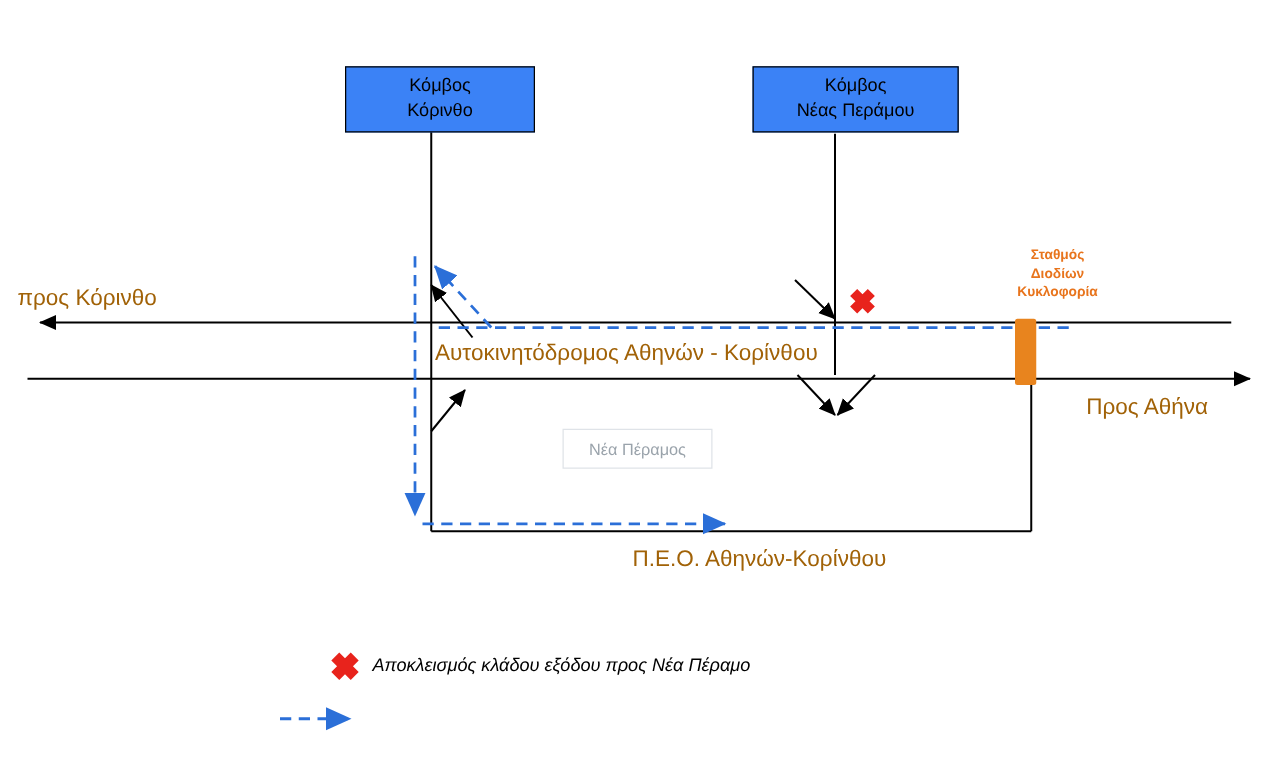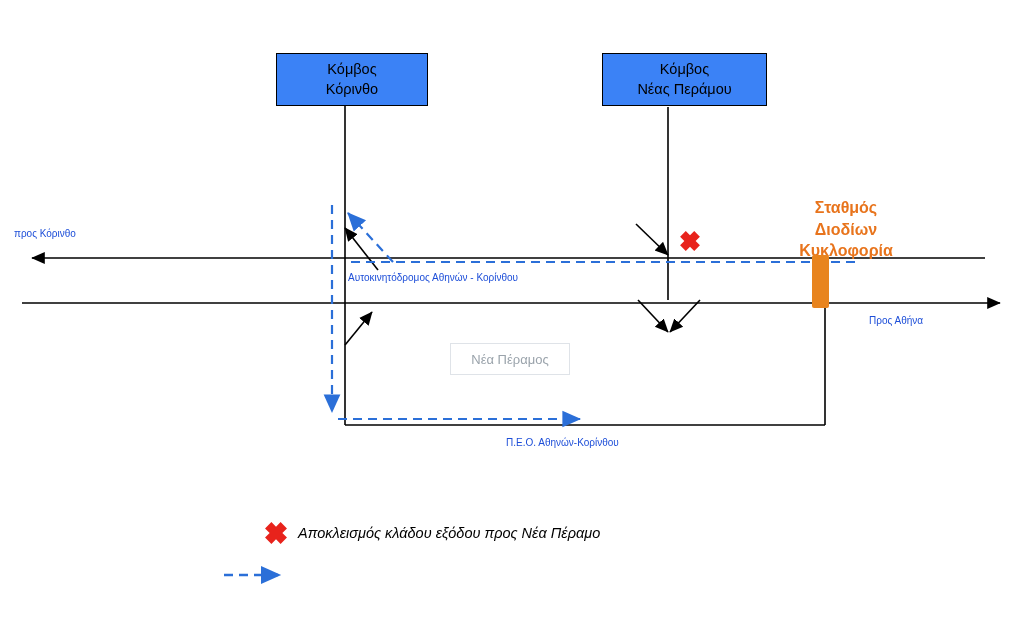--- a/index.html
+++ b/index.html
@@ -44,27 +44,27 @@
     box-sizing: border-box;
     display: flex;
     align-items: center;
     justify-content: center;
     font-size: 13px;
     color: #9aa3ab;
     text-align: right;
   }
   .lbl {
     position: absolute;
-    font-size: 10px;
-    color: #1d4ed8;
+    font-size: 18px;
+    color: #a16207;
     white-space: nowrap;
   }
   .lbl-orange {
     position: absolute;
-    font-size: 16px;
+    font-size: 11px;
     color: #e8741c;
     font-weight: bold;
     text-align: center;
     line-height: 1.35;
     white-space: nowrap;
   }
   .legend-text {
     position: absolute;
     font-size: 14.5px;
     color: #000000;

